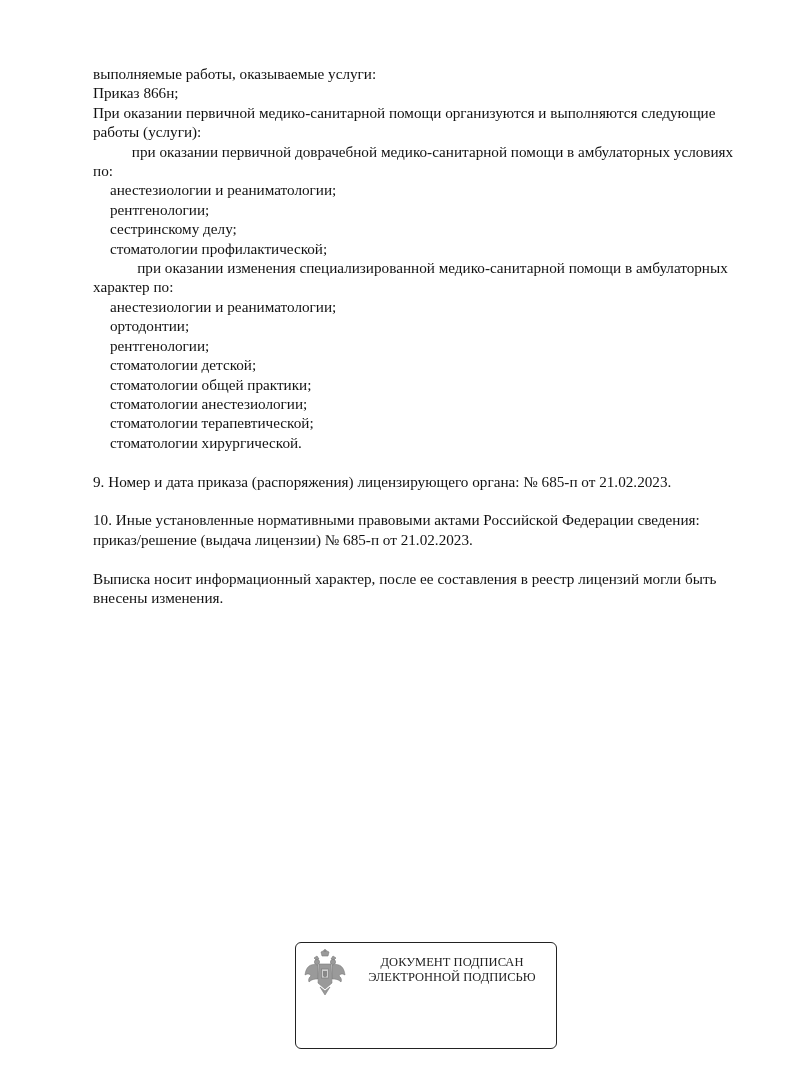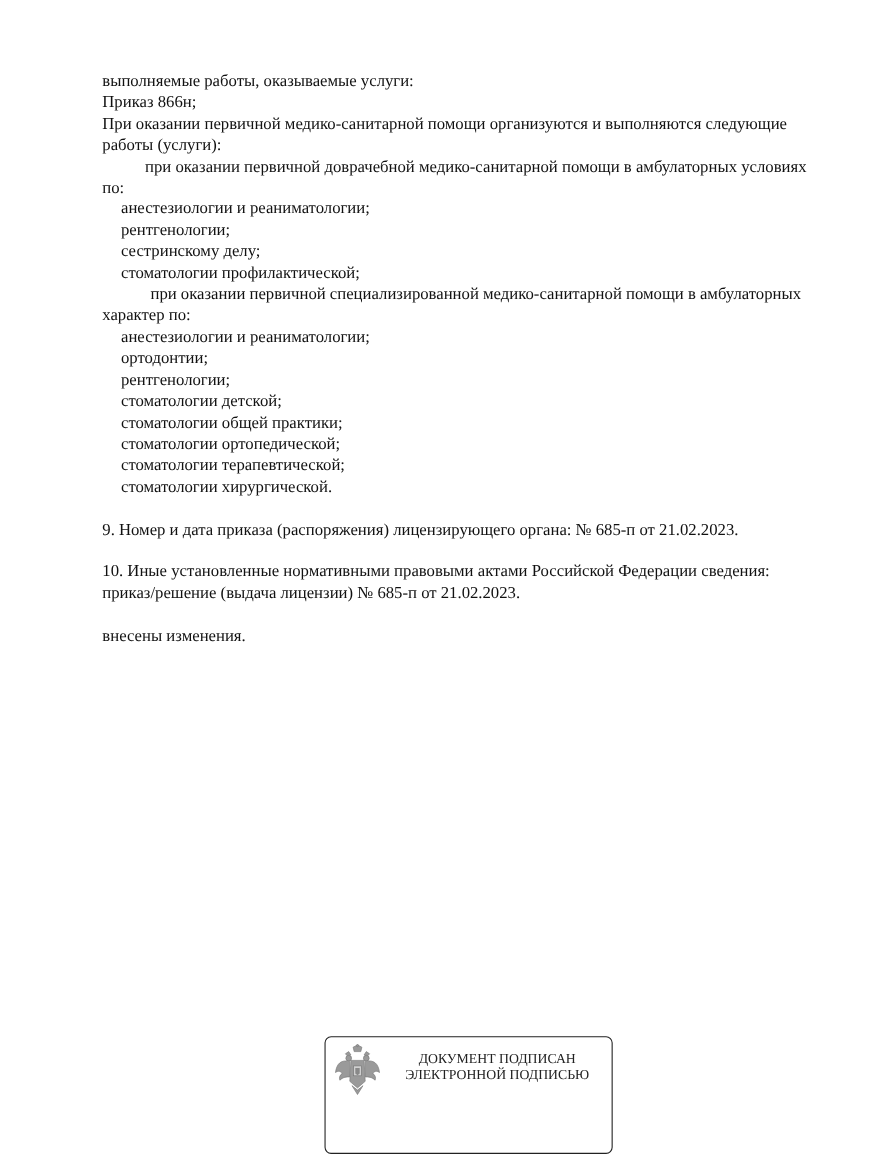--- a/index.html
+++ b/index.html
@@ -30,39 +30,40 @@
   <span class="line">При оказании первичной медико-санитарной помощи организуются и выполняются следующие</span>
   <span class="line">работы (услуги):</span>
 
   <span class="line ind1">при оказании первичной доврачебной медико-санитарной помощи в амбулаторных условиях</span>
   <span class="line">по:</span>
   <span class="line ind2">анестезиологии и реаниматологии;</span>
   <span class="line ind2">рентгенологии;</span>
   <span class="line ind2">сестринскому делу;</span>
   <span class="line ind2">стоматологии профилактической;</span>
 
-  <span class="line ind1">при оказании первичной специализированной медико-санитарной помощи в амбулаторных</span>
+  <span class="line ind1">при оказании изменения специализированной медико-санитарной помощи в амбулаторных</span>
   <span class="line">характер по:</span>
   <span class="line ind2">анестезиологии и реаниматологии;</span>
   <span class="line ind2">ортодонтии;</span>
   <span class="line ind2">рентгенологии;</span>
   <span class="line ind2">стоматологии детской;</span>
   <span class="line ind2">стоматологии общей практики;</span>
-  <span class="line ind2">стоматологии ортопедической;</span>
+  <span class="line ind2">стоматологии анестезиологии;</span>
   <span class="line ind2">стоматологии терапевтической;</span>
   <span class="line ind2">стоматологии хирургической.</span>
 
   <div class="gap"></div>
   <span class="line">9. Номер и дата приказа (распоряжения) лицензирующего органа: № 685-п от 21.02.2023.</span>
 
   <div class="gap"></div>
   <span class="line">10. Иные установленные нормативными правовыми актами Российской Федерации сведения:</span>
   <span class="line">приказ/решение (выдача лицензии) № 685-п от 21.02.2023.</span>
 
   <div class="gap"></div>
+  <span class="line">Выписка носит информационный характер, после ее составления в реестр лицензий могли быть</span>
   <span class="line">внесены изменения.</span>
 </div>
 
 <div class="stamp">
   <svg class="emblem" viewBox="0 0 42 48">
     <g fill="#9a9a9a" stroke="#7a7a7a" stroke-width="0.6">
 
       <path d="M17 3 L21 1 L25 3 L24 7 L18 7 Z"></path>
       <circle cx="21" cy="1.5" r="1"></circle>
 

